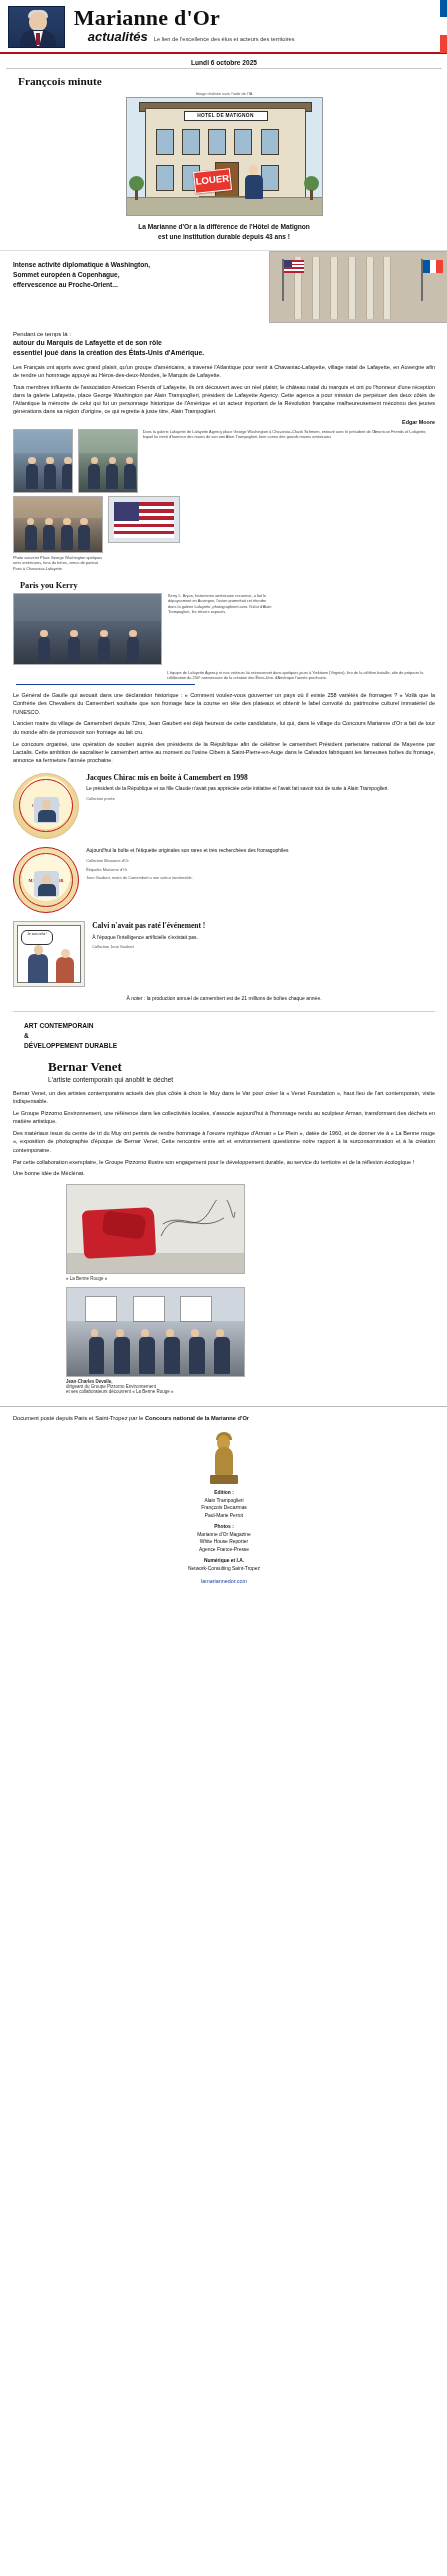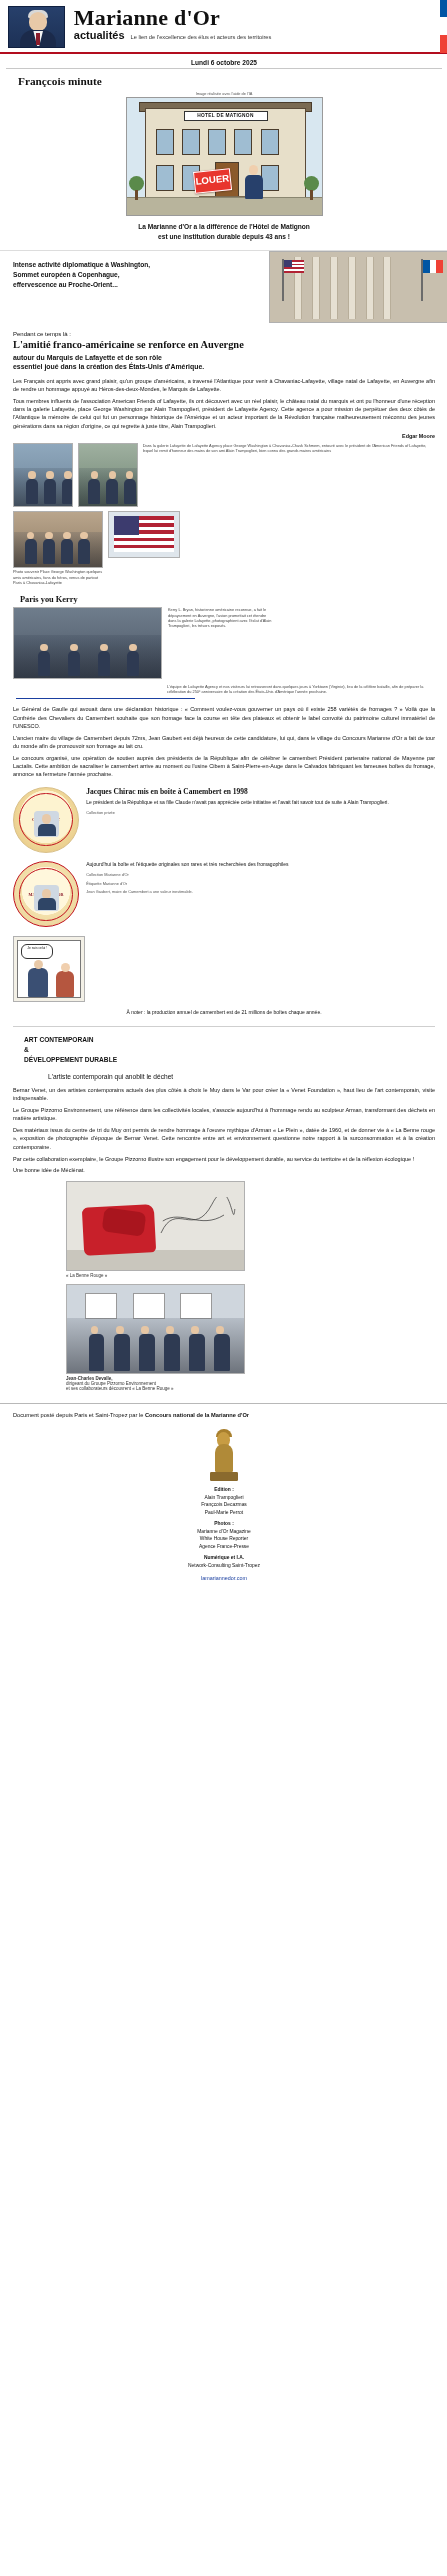--- a/index.html
+++ b/index.html
@@ -63,24 +63,25 @@
   .title-main {
     font-family: "Liberation Serif", serif;
     font-size: 22px;
     font-weight: bold;
     letter-spacing: 0.2px;
     line-height: 1.05;
     color: #111;
   }
   .title-sub-row { display: flex; align-items: baseline; }
   .title-actu {
-    font-size: 11px;
+    font-size: 13px;
     font-weight: bold;
     color: #111;
-    margin-left: 0;
+    margin-left: 14px;
+    font-style: italic;
   }
   .title-tag {
     font-size: 5.7px;
     color: #333;
     margin-left: 6px;
     padding-bottom: 0.6px;
   }
   .flag-stripe {
     position: absolute;
     right: 0; top: 0;
@@ -513,21 +514,20 @@
       <div class="col" style="left:96px;"></div>
       <div class="col" style="left:113px;"></div>
       <div class="flagpole" style="left:12px;"></div>
       <div class="flagpole" style="right:24px;"></div>
       <div class="flag-us" style="left:13.7px; top:8.4px;"></div>
       <div class="flag-fr" style="right:3.6px; top:8.4px;"></div>
     </div>
   </div>
 
   <div class="kicker">Pendant ce temps là :</div>
-  <h3 class="article-title">L'amitié franco-américaine se renforce en Auvergne</h3>
   <div class="article-sub">
     <div>autour du Marquis de Lafayette et de son rôle</div>
     <div>essentiel joué dans la création des États-Unis d'Amérique.</div>
   </div>
   <p class="body-text">Les Français ont appris avec grand plaisir, qu'un groupe d'américains, a traversé l'Atlantique pour venir à Chavaniac-Lafayette, village natal de Lafayette, en Auvergne afin de rendre un hommage appuyé au Héros-des-deux-Mondes, le Marquis de Lafayette.</p>
   <p class="body-text">Tous membres influents de l'association American Friends of Lafayette, ils ont découvert avec un réel plaisir, le château natal du marquis et ont pu l'honneur d'une réception dans la galerie Lafayette, place George Washington par Alain Trampoglieri, président de Lafayette Agency. Cette agence a pour mission de perpétuer des deux côtés de l'Atlantique la mémoire de celui qui fut un personnage historique de l'Amérique et un acteur important de la Révolution française malheureusement méconnu des jeunes générations dans sa région d'origine, ce qui regrette à juste titre, Alain Trampoglieri.</p>
   <div class="signature">Edgar Moore</div>
 
   <div class="grid2">
     <div class="photo group1">
@@ -615,31 +615,37 @@
     </div>
   </div>
 
   <div class="cam-item">
     <div class="photo comic">
       <div class="frame"></div>
       <div class="bubble">Je suis celui !</div>
       <div class="man"></div>
       <div class="woman"></div>
     </div>
+    <div class="txt">
+      <h4>Calvi n'avait pas raté l'événement !</h4>
+      <p>À l'époque l'intelligence artificielle n'existait pas.</p>
+      <div class="cam-credit">Collection Jean Gaubert</div>
+    </div>
   </div>
 
   <div class="note-line">À noter : la production annuel de camembert est de 21 millions de boîtes chaque année.</div>
 
   <div class="sep-rule"></div>
   <div class="art-kicker">
     <div>ART CONTEMPORAIN</div>
     <div>&amp;</div>
     <div>DÉVELOPPEMENT DURABLE</div>
   </div>
 
+  <div class="venet-title">Bernar Venet</div>
   <div class="venet-sub">L'artiste contemporain qui anoblit le déchet</div>
 
   <p class="body-text">Bernar Venet, un des artistes contemporains actuels des plus côtés à choix le Muy dans le Var pour créer la « Venet Foundation », haut lieu de l'art contemporain, visite indispensable.</p>
   <p class="body-text">Le Groupe Pizzorno Environnement, une référence dans les collectivités locales, s'associe aujourd'hui à l'hommage rendu au sculpteur Arman, transformant des déchets en matière artistique.</p>
   <p class="body-text">Des matériaux issus du centre de tri du Muy ont permis de rendre hommage à l'œuvre mythique d'Arman « Le Plein », datée de 1960, et de donner vie à « La Benne rouge », exposition de photographie d'époque de Bernar Venet. Cette rencontre entre art et environnement questionne notre rapport à la surconsommation et à la création contemporaine.</p>
   <p class="body-text">Par cette collaboration exemplaire, le Groupe Pizzorno illustre son engagement pour le développement durable, au service du territoire et de la réflexion écologique !</p>
   <p class="body-text">Une bonne idée de Méclénat.</p>
 
   <div style="margin:6px 0 0 66px;">
     <div class="photo venet-red">

